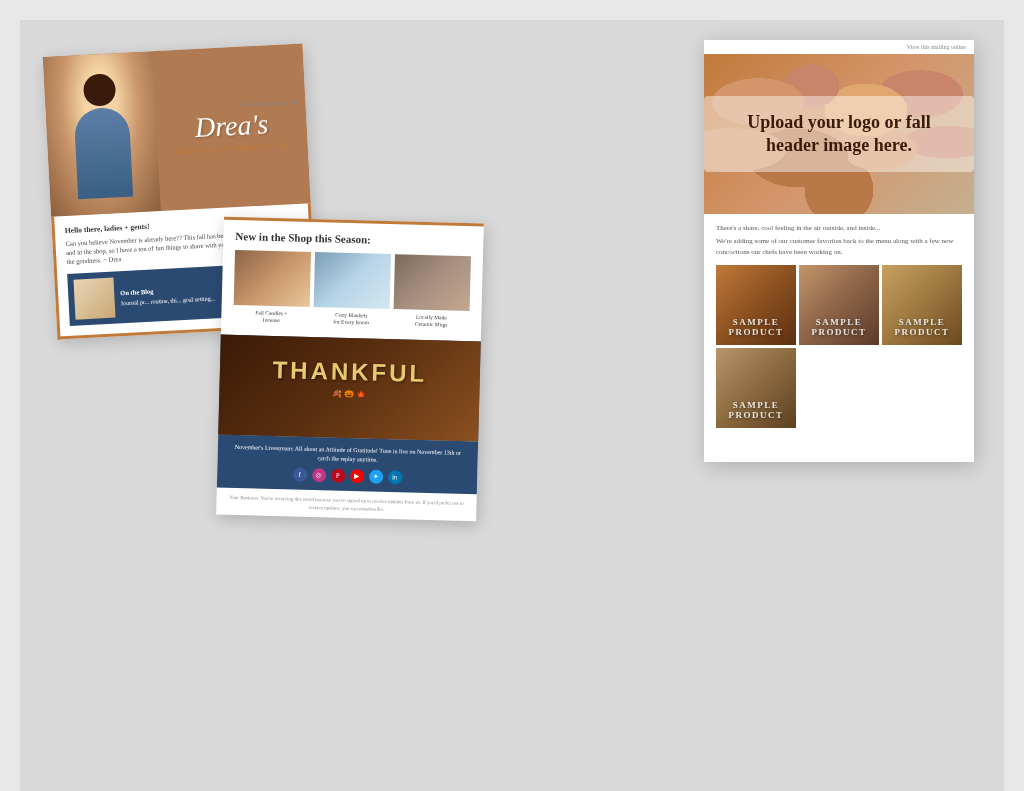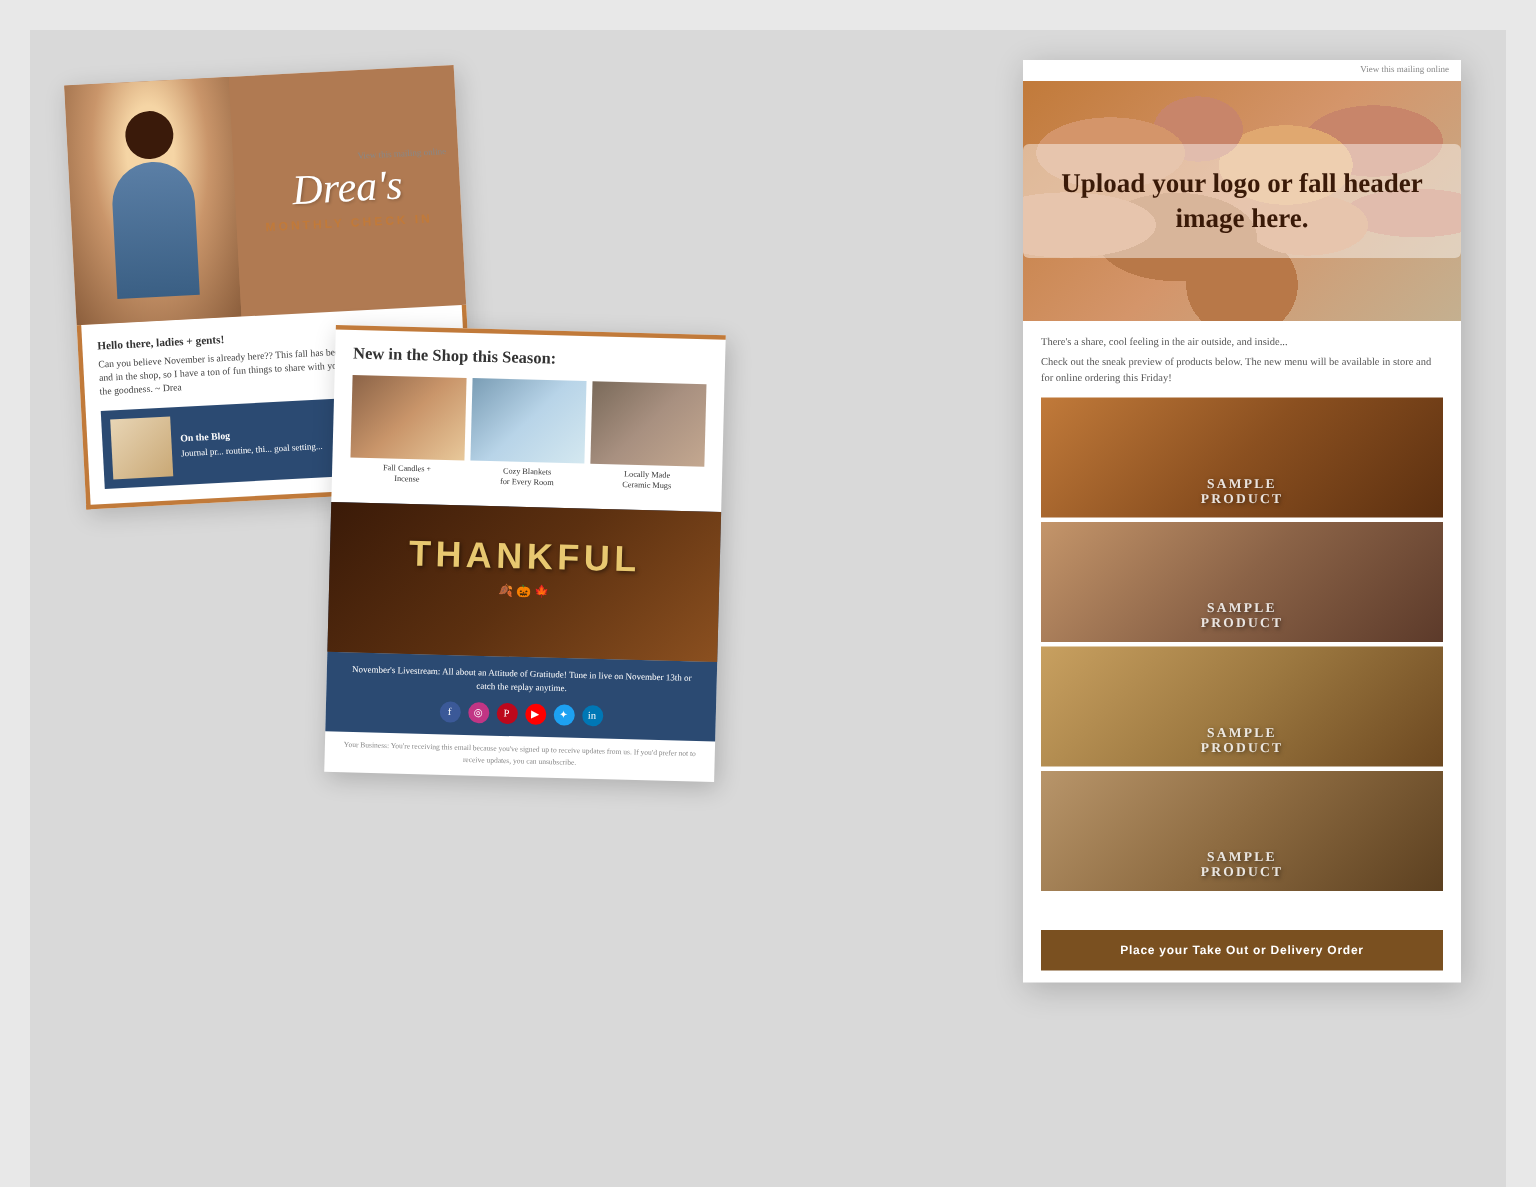--- a/index.html
+++ b/index.html
@@ -265,21 +265,21 @@
       padding: 6px 10px;
       font-size: 5px;
       color: #888;
       text-align: center;
       line-height: 1.5;
     }
 
     
     .email-card-3 {
       position: absolute;
-      width: 292px;
+      width: 270px;
       background: #fff;
       box-shadow: 2px 4px 20px rgba(0,0,0,0.2);
       right: 30px;
       top: 20px;
       z-index: 3;
     }
     .card3-view-mailing {
       font-size: 6px;
       color: #888;
       text-align: right;
@@ -336,21 +336,21 @@
       margin-bottom: 5px;
     }
     .card3-desc {
       font-size: 7px;
       color: #555;
       line-height: 1.5;
       margin-bottom: 5px;
     }
     .card3-products-grid {
       display: grid;
-      grid-template-columns: 1fr;
+      grid-template-columns: 1fr 1fr 1fr;
       gap: 3px;
       margin: 8px 0;
     }
     .card3-product-cell {
       position: relative;
       height: 80px;
       overflow: hidden;
     }
     .card3-product-cell-1 {
       background: linear-gradient(135deg, #c17a3a, #8b5020, #5c3010);
@@ -475,34 +475,33 @@
 
   <div class="email-card-3">
     <div class="card3-view-mailing">View this mailing online</div>
     <div class="card3-hero">
       <div class="pumpkin-bg"></div>
       <div class="card3-hero-text">Upload your logo or fall
 header image here.</div>
     </div>
     <div class="card3-body">
       <div class="card3-intro-text">There's a share, cool feeling in the air outside, and inside...</div>
-      <div class="card3-desc">Check out the sneak preview of products below. The new menu will be available in store and for online ordering this Friday!</div>
+      <div class="card3-desc">We're adding some of our customer favorites back to the menu along with a few new concoctions our chefs have been working on.</div>
       <div class="card3-products-grid">
         <div class="card3-product-cell card3-product-cell-1">
           <div class="card3-product-label">SAMPLE<br>PRODUCT</div>
         </div>
         <div class="card3-product-cell card3-product-cell-2">
           <div class="card3-product-label">SAMPLE<br>PRODUCT</div>
         </div>
         <div class="card3-product-cell card3-product-cell-3">
           <div class="card3-product-label">SAMPLE<br>PRODUCT</div>
         </div>
         <div class="card3-product-cell card3-product-cell-4">
           <div class="card3-product-label">SAMPLE<br>PRODUCT</div>
         </div>
       </div>
     </div>
     <div class="card3-closing">
-      <button class="card3-cta-btn">Place your Take Out or Delivery Order</button>
     </div>
   </div>
 
 </div>
 
 </body></html>

